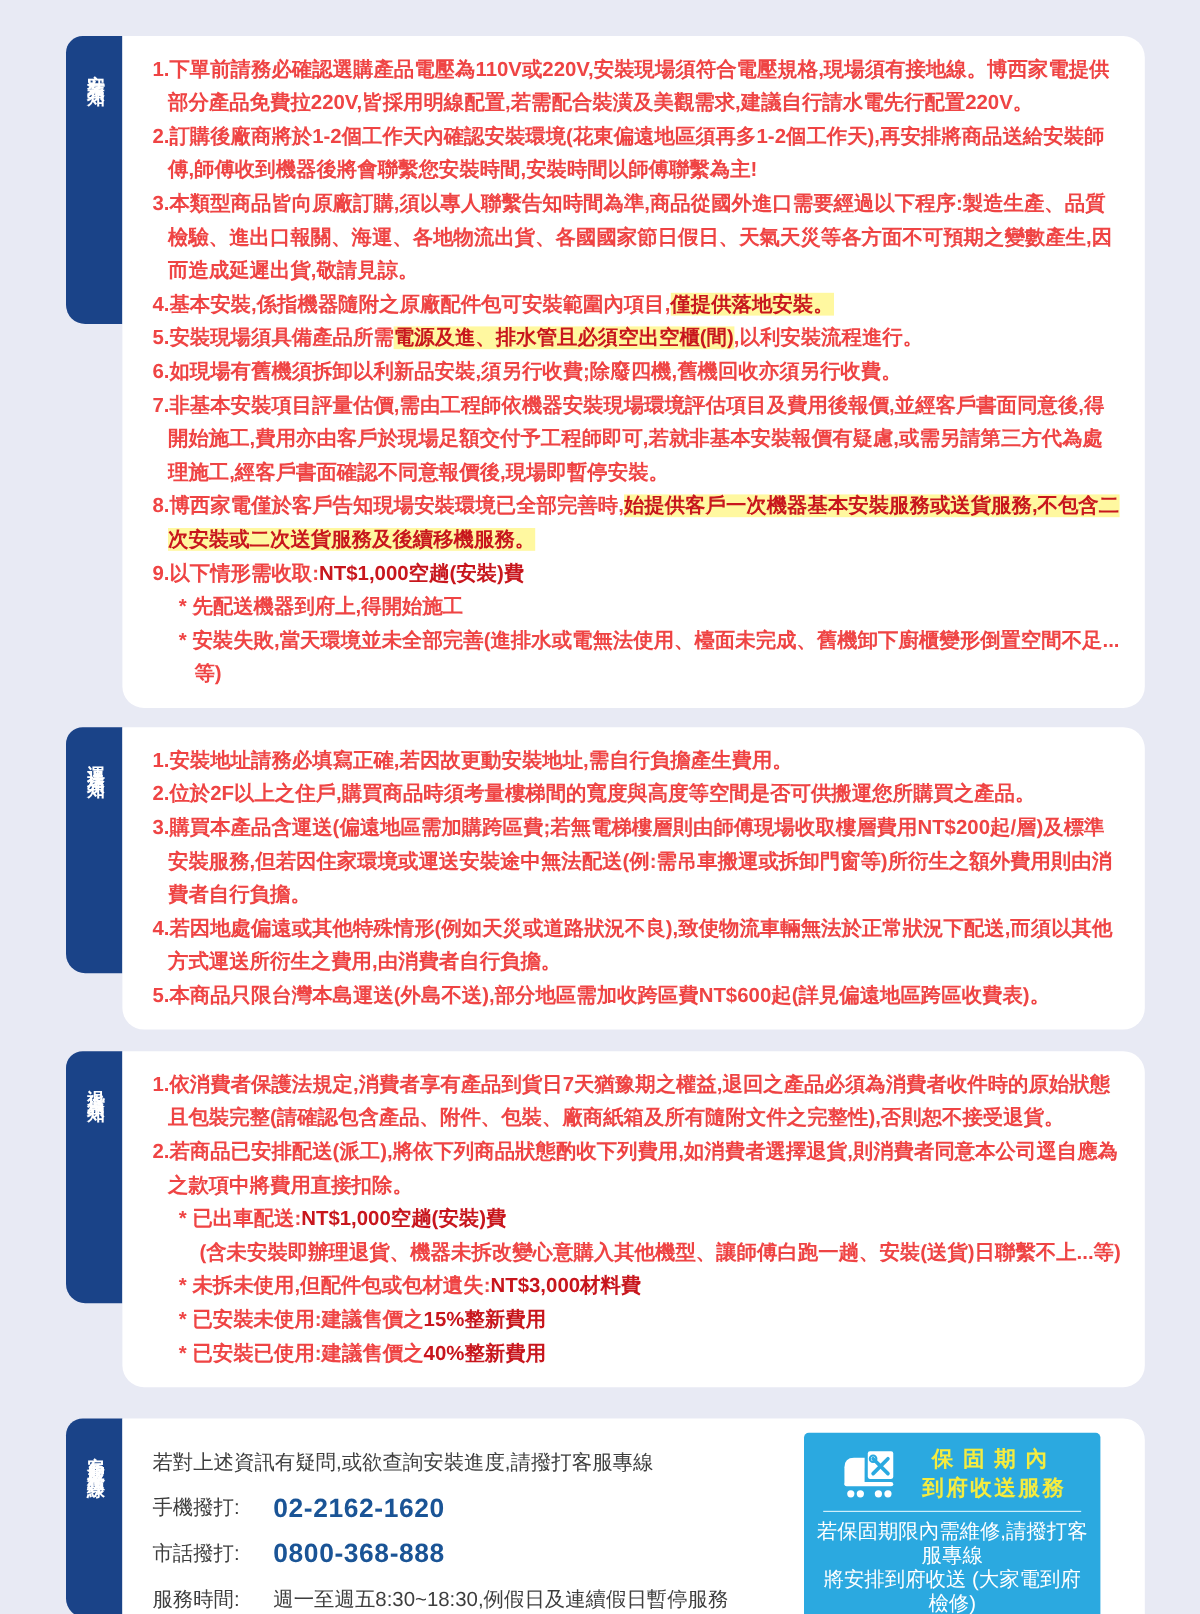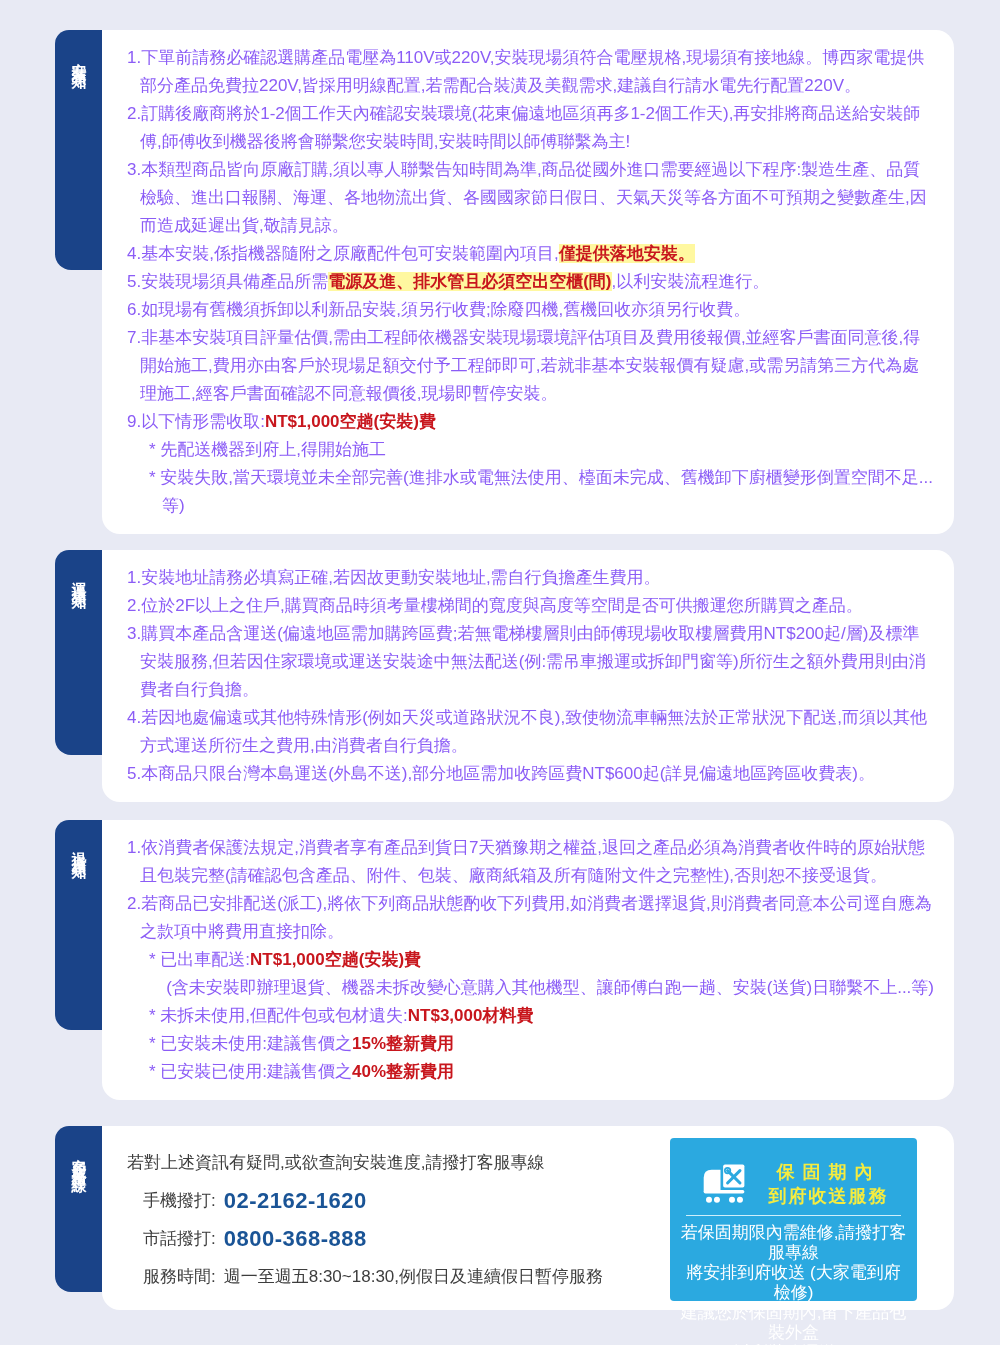--- a/index.html
+++ b/index.html
@@ -36,36 +36,36 @@
     padding:14px 20px 14px 25px;
     flex:none;
   }
   .notice-content p{margin:0;}
   .line{
     font-size:17px;line-height:28px;
     padding-left:13px;text-indent:-13px;
   }
   .line.sub{padding-left:35px;text-indent:-13px;}
   .line.paren{padding-left:27px;text-indent:0;text-align:right;}
-  .run-n{color:#8b5cf6;}
+  .run-n{color:#ef4444;font-weight:bold;}
   .run-r{color:#C8161D;font-weight:bold;text-align:right;}
   .run-rh{color:#C8161D;font-weight:bold;background:#FFF8A0;}
   
   .service-box{position:relative;height:184px;padding:22px 20px 14px 25px;}
   .svc-intro{margin:0;font-size:17px;line-height:30px;}
-  .svc-row{margin:8px 0 0 16px;font-size:17px;line-height:30px;display:flex;align-items:flex-end;}
+  .svc-row{margin:8px 0 0 0;font-size:17px;line-height:30px;display:flex;align-items:flex-end;gap:20px;}
   .svc-label{color:#3D3D3D;margin-right:8px;}
   .svc-number{color:#1A5496;font-weight:bold;font-size:22px;letter-spacing:0.5px;}
   .svc-hours{color:#3D3D3D;}
   .warranty-box{
     position:absolute;left:568px;top:12px;width:247px;height:163px;
     background:#2BA9E0;border-radius:4px;box-sizing:border-box;
     padding:10px 10px 8px 10px;color:#FFFFFF;
   }
-  .warranty-head{display:flex;justify-content:center;gap:4px;margin-top:12px;}
+  .warranty-head{display:flex;align-items:center;justify-content:center;gap:4px;}
   .truck-icon{flex:none;display:block;width:66px;height:46px;}
   .warranty-title{text-align:center;}
   .wt1{color:#F5EC3F;font-weight:bold;font-size:18px;letter-spacing:8px;line-height:24px;}
   .wt2{color:#F5EC3F;font-weight:bold;font-size:18px;letter-spacing:2px;line-height:24px;}
   .warranty-divider{height:1px;background:#CFEffB;margin:7px 6px 7px 6px;}
   .warranty-line{font-size:17px;line-height:20px;text-align:center;}
 </style>
 </head>
 <body>
 
@@ -77,20 +77,21 @@
     </div>
     <div class="notice-box">
       <div class="notice-content">
           <p class="line"><span class="run-n">1.下單前請務必確認選購產品電壓為110V或220V,安裝現場須符合電壓規格,現場須有接地線。博西家電提供部分產品免費拉220V,皆採用明線配置,若需配合裝潢及美觀需求,建議自行請水電先行配置220V。</span></p>
           <p class="line"><span class="run-n">2.訂購後廠商將於1-2個工作天內確認安裝環境(花東偏遠地區須再多1-2個工作天),再安排將商品送給安裝師傅,師傅收到機器後將會聯繫您安裝時間,安裝時間以師傅聯繫為主!</span></p>
           <p class="line"><span class="run-n">3.本類型商品皆向原廠訂購,須以專人聯繫告知時間為準,商品從國外進口需要經過以下程序:製造生產、品質檢驗、進出口報關、海運、各地物流出貨、各國國家節日假日、天氣天災等各方面不可預期之變數產生,因而造成延遲出貨,敬請見諒。</span></p>
           <p class="line"><span class="run-n">4.基本安裝,係指機器隨附之原廠配件包可安裝範圍內項目,</span><span class="run-rh">僅提供落地安裝。</span></p>
           <p class="line"><span class="run-n">5.安裝現場須具備產品所需</span><span class="run-rh">電源及進、排水管且必須空出空櫃(間)</span><span class="run-n">,以利安裝流程進行。</span></p>
           <p class="line"><span class="run-n">6.如現場有舊機須拆卸以利新品安裝,須另行收費;除廢四機,舊機回收亦須另行收費。</span></p>
           <p class="line"><span class="run-n">7.非基本安裝項目評量估價,需由工程師依機器安裝現場環境評估項目及費用後報價,並經客戶書面同意後,得開始施工,費用亦由客戶於現場足額交付予工程師即可,若就非基本安裝報價有疑慮,或需另請第三方代為處理施工,經客戶書面確認不同意報價後,現場即暫停安裝。</span></p>
+          <p class="line"><span class="run-n">8.博西家電僅於客戶告知現場安裝環境已全部完善時,</span><span class="run-rh">始提供客戶一次機器基本安裝服務或送貨服務,不包含二次安裝或二次送貨服務及後續移機服務。</span></p>
           <p class="line"><span class="run-n">9.以下情形需收取:</span><span class="run-r">NT$1,000空趟(安裝)費</span></p>
           <p class="line sub"><span class="run-n">* 先配送機器到府上,得開始施工</span></p>
           <p class="line sub"><span class="run-n">* 安裝失敗,當天環境並未全部完善(進排水或電無法使用、檯面未完成、舊機卸下廚櫃變形倒置空間不足...等)</span></p>
         </div>
     </div>
   </div>
 
   <div class="section sec-gap2">
     <div class="side-tab tab-ship">
       <span class="tab-text">運送須知</span>

